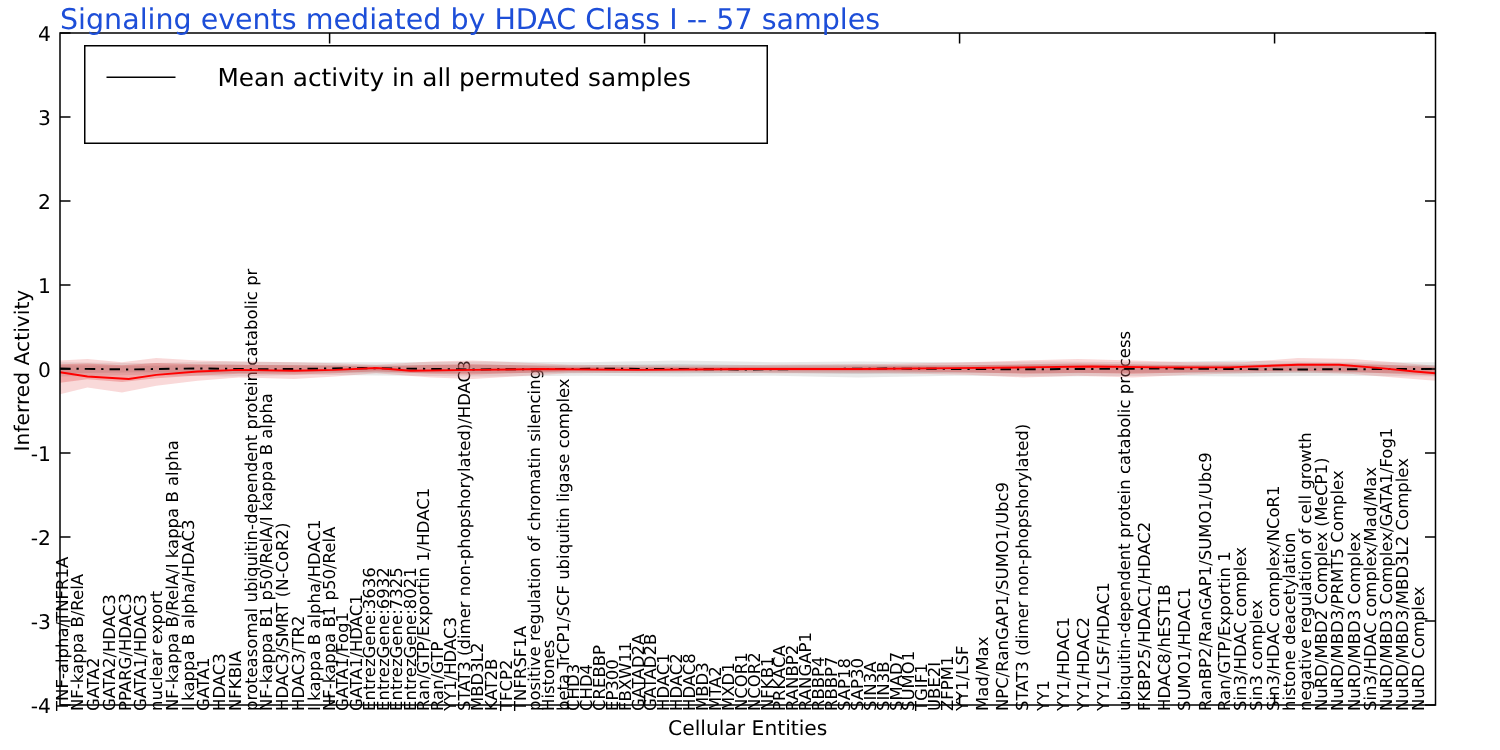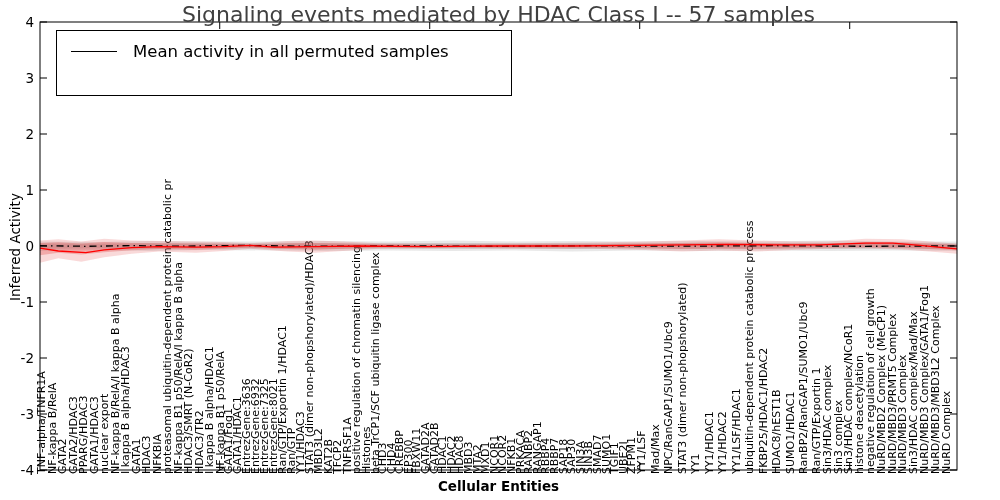--- a/index.html
+++ b/index.html
@@ -1,25 +1,25 @@
 <!DOCTYPE html>
 <html><head>
 <meta charset="utf-8">
 <style>
   html,body{margin:0;padding:0;background:#ffffff;}
   body{width:1000px;height:500px;position:relative;font-family:"DejaVu Sans",sans-serif;overflow:hidden;}
   .figure{position:absolute;inset:0;}
   #plot{position:absolute;left:0;top:0;}
-  .title{position:absolute;left:40px;top:2px;width:917px;text-align:center;font-size:22px;color:#404040;}
-  .xlabel{position:absolute;left:40px;top:478px;width:917px;text-align:center;font-size:13.5px;color:#000;font-weight:bold;}
+  .title{position:absolute;left:40px;top:2px;width:917px;font-size:19px;color:#1d4ed8;}
+  .xlabel{position:absolute;left:40px;top:478px;width:917px;text-align:center;font-size:13.5px;color:#000;}
   .ylabel{position:absolute;left:-60px;top:239px;width:150px;text-align:center;font-size:13.5px;color:#000;
           transform:rotate(-90deg);transform-origin:center;}
   .legend{position:absolute;left:56px;top:30px;width:456px;height:66px;background:#ffffff;
           border:1.6px solid #000;box-sizing:border-box;padding:6px 0 0 14px;z-index:5;}
-  .legend-row{display:flex;align-items:center;height:28px;}
+  .legend-row{display:flex;align-items:center;height:28px;gap:12px;}
   .legend-swatch{display:inline-block;width:46px;height:0;border-top:1.6px solid #000;margin-right:16px;}
   .legend-label{font-size:16.5px;color:#000;white-space:nowrap;}
 </style>
 </head>
 <body>
 
 <div class="figure">
   <svg id="plot" width="1000" height="500">
       <text x="45" y="474" font-size="11px" fill="#000" transform="rotate(-90 45 474)" style="font-family: &quot;DejaVu Sans&quot;, sans-serif;">TNF-alpha/TNFR1A</text>
       <text x="55.5" y="474" font-size="11px" fill="#000" transform="rotate(-90 55.5 474)" style="font-family: &quot;DejaVu Sans&quot;, sans-serif;">NF-kappa B/RelA</text>

